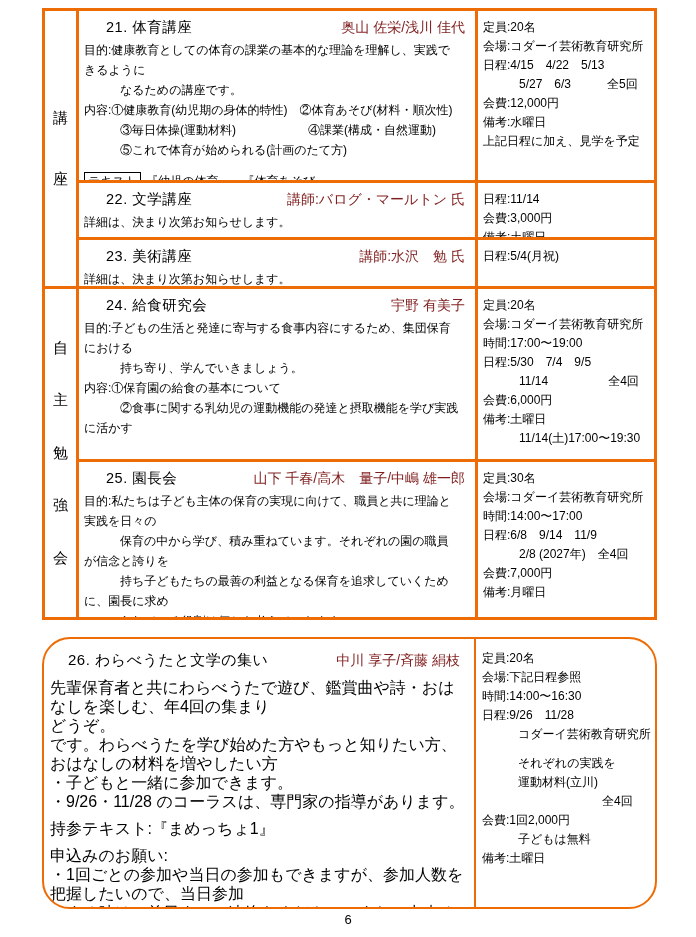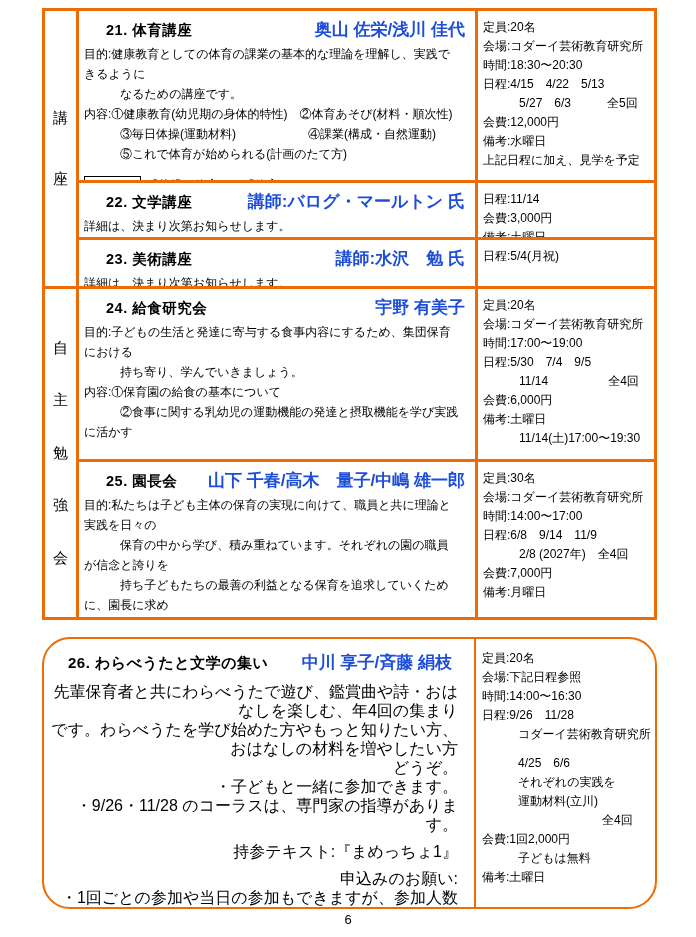--- a/index.html
+++ b/index.html
@@ -18,39 +18,39 @@
     background:#fff;
   }
   .cell{ overflow:hidden; }
   .bl{ border-left:3px solid var(--orange); }
   .bt{ border-top:3px solid var(--orange); }
 
   .vlabel{ display:flex; flex-direction:column; align-items:center; font-size:15px; color:#000; }
   .vlabel.vl2{ justify-content:center; gap:42px; }
   .vlabel.vl5{ justify-content:space-evenly; padding:16px 0; }
 
-  .sec-header{ display:flex; justify-content:space-between; align-items:baseline; padding:7px 10px 1px 27px;font-weight:bold; }
+  .sec-header{ display:flex; justify-content:space-between; align-items:baseline; padding:7px 10px 1px 27px; }
   .sec-title{ font-size:14.5px; color:#000; letter-spacing:.5px; }
-  .sec-lect{ font-size:17px; color:#1d4ed8; white-space:pre; }
+  .sec-lect{ font-size:14px; color:#7f1d1d; white-space:pre; }
   .sec-body{ padding:2px 16px 0 5px; }
 
   .line{ white-space:pre-wrap; font-size:12px; line-height:20px; color:#000; }
   .line.gap{ height:11px; line-height:11px; }
   .tbox{ display:inline-block; border:1px solid #000; padding:0 3px; margin-right:5px; line-height:16px; }
 
   .cinfo{ padding:7px 4px 0 5px; }
   .cinfo .line{ line-height:19px; }
 
   
   .flyer{
     position:absolute; left:42px; top:637px; width:615px; height:272px;
     border:2px solid var(--orange); border-radius:28px;
     display:flex; background:#fff; overflow:hidden;
   }
-  .flyer-main{ width:430px; padding:8px 16px 0 6px;text-align:right; }
+  .flyer-main{ width:430px; padding:8px 8px 0 6px; }
   .flyer-main .sec-header{ padding:4px 6px 8px 18px; }
   .flyer-main .sec-title{ font-size:15px; }
   .flyer-main .line{ line-height:19px; font-size:16px; }
   .flyer-main .line.gap{ height:8px; line-height:8px; }
   .flyer-info{ flex:1; border-left:2px solid var(--orange); padding:10px 4px 0 6px; }
   .flyer-info .line{ line-height:19px; }
   .flyer-info .line.gap{ height:10px; line-height:10px; }
 
   .pageno{ position:absolute; left:0; top:912px; width:100%; text-align:center; font-size:13px; color:#000; }
 </style>
@@ -84,21 +84,20 @@
           <div class="line">内容:①健康教育(幼児期の身体的特性)　②体育あそび(材料・順次性)</div>
           <div class="line">　　　③毎日体操(運動材料)　　　　　　④課業(構成・自然運動)</div>
           <div class="line">　　　⑤これで体育が始められる(計画のたて方)</div>
           <div class="line gap"></div>
           <div class="line"><span class="tbox">テキスト</span>『幼児の体育』　『体育あそび』</div>
         </div>
     </div>
     <div class="cell bl cinfo" style="grid-column:3;grid-row:1">
         <div class="line">定員:20名</div>
         <div class="line">会場:コダーイ芸術教育研究所</div>
-        <div class="line">時間:18:30〜20:30</div>
         <div class="line">日程:4/15　4/22　5/13</div>
         <div class="line">　　　5/27　6/3　　　全5回</div>
         <div class="line">会費:12,000円</div>
         <div class="line">備考:水曜日</div>
         <div class="line">上記日程に加え、見学を予定</div>
       </div>
 
     <div class="cell bl bt" style="grid-column:2;grid-row:2">
       <div class="sec-header">
         <span class="sec-title">22. 文学講座</span>
@@ -174,40 +173,39 @@
   </div>
 
   <div class="flyer">
     <div class="flyer-main">
       <div class="sec-header">
         <span class="sec-title">26. わらべうたと文学の集い</span>
         <span class="sec-lect">中川 享子/斉藤 絹枝</span>
       </div>
       <div>
           <div class="line">先輩保育者と共にわらべうたで遊び、鑑賞曲や詩・おはなしを楽しむ、年4回の集まり</div>
+          <div class="line">どうぞ。</div>
           <div class="line">です。わらべうたを学び始めた方やもっと知りたい方、おはなしの材料を増やしたい方</div>
-          <div class="line">どうぞ。</div>
           <div class="line">・子どもと一緒に参加できます。</div>
           <div class="line">・9/26・11/28 のコーラスは、専門家の指導があります。</div>
           <div class="line gap"></div>
           <div class="line">持参テキスト:『まめっちょ1』</div>
           <div class="line gap"></div>
           <div class="line">申込みのお願い:</div>
           <div class="line">・1回ごとの参加や当日の参加もできますが、参加人数を把握したいので、当日参加</div>
           <div class="line">　する時は、前日までに連絡をください。また、出来るだけ4回の参加をお願い</div>
         </div>
     </div>
     <div class="flyer-info">
         <div class="line">定員:20名</div>
         <div class="line">会場:下記日程参照</div>
         <div class="line">時間:14:00〜16:30</div>
         <div class="line">日程:9/26　11/28</div>
         <div class="line">　　　コダーイ芸術教育研究所</div>
         <div class="line gap"></div>
-        <div class="line">　　　4/25　6/6</div>
         <div class="line">　　　それぞれの実践を</div>
         <div class="line">　　　運動材料(立川)</div>
         <div class="line">　　　　　　　　　　全4回</div>
         <div class="line">会費:1回2,000円</div>
         <div class="line">　　　子どもは無料</div>
         <div class="line">備考:土曜日</div>
       </div>
   </div>
 
   <div class="pageno">6</div>

